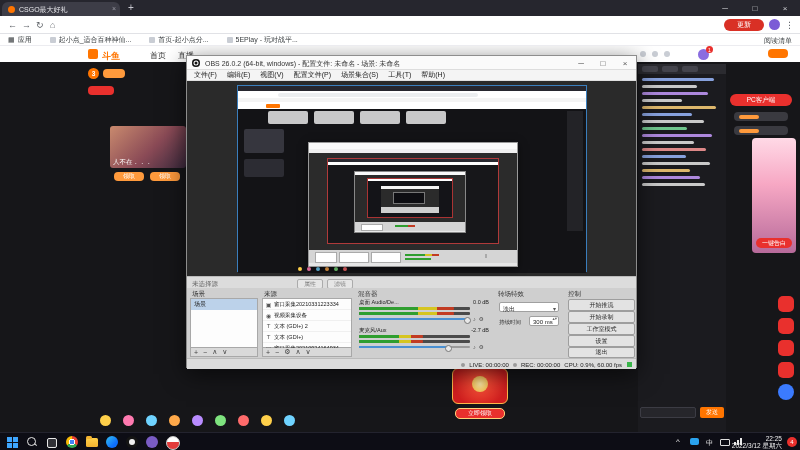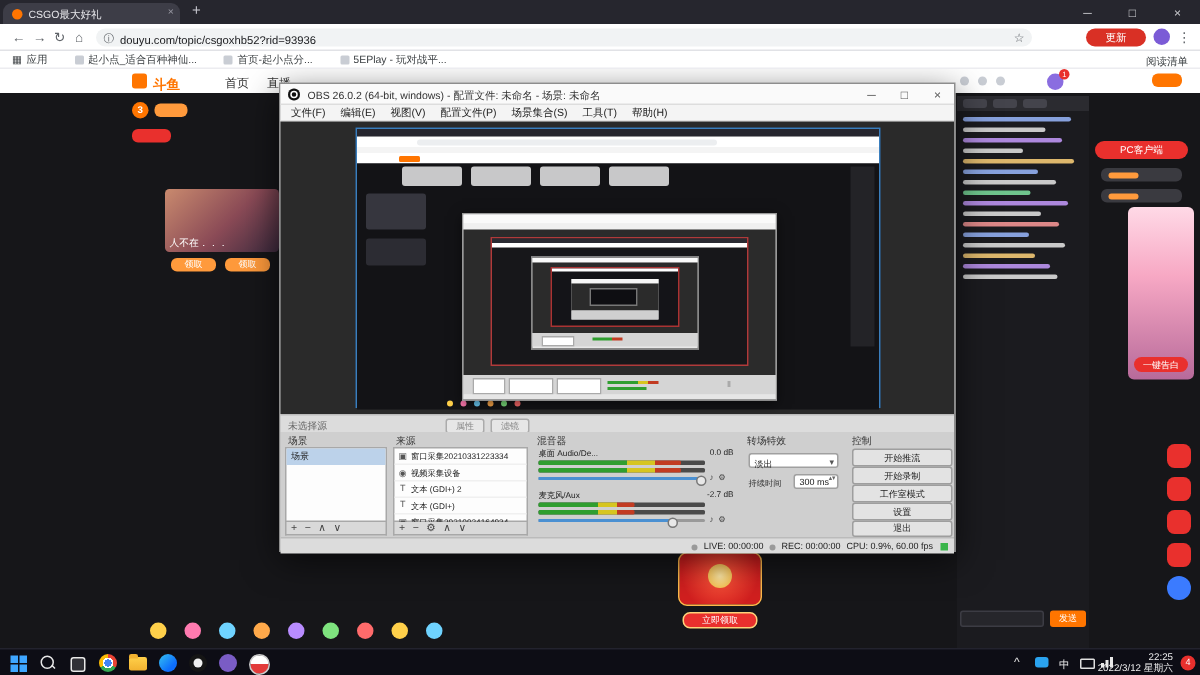--- a/index.html
+++ b/index.html
@@ -229,25 +229,20 @@
       <span>□</span>
       <span>×</span>
     </div>
   </div>
 
   <div class="ab" id="toolbar">
     <span class="navic" style="left:8px">←</span>
     <span class="navic" style="left:22px">→</span>
     <span class="navic" style="left:36px">↻</span>
     <span class="navic" style="left:50px">⌂</span>
-    <div class="ab" id="urlbar">
-      <span class="i">ⓘ</span>
-      <span class="u ell">douyu.com/topic/csgoxhb52?rid=93936</span>
-      <span class="s">☆</span>
-    </div>
     <div class="ab ctr" id="updatepill">更新</div>
     <div class="ab" id="avatar"></div>
     <span class="ab" id="chromemenu">⋮</span>
   </div>
 
   <div class="ab" id="bookmarks">
     <span class="bm">
       <span>▦</span>
       <span>应用</span>
     </span>

